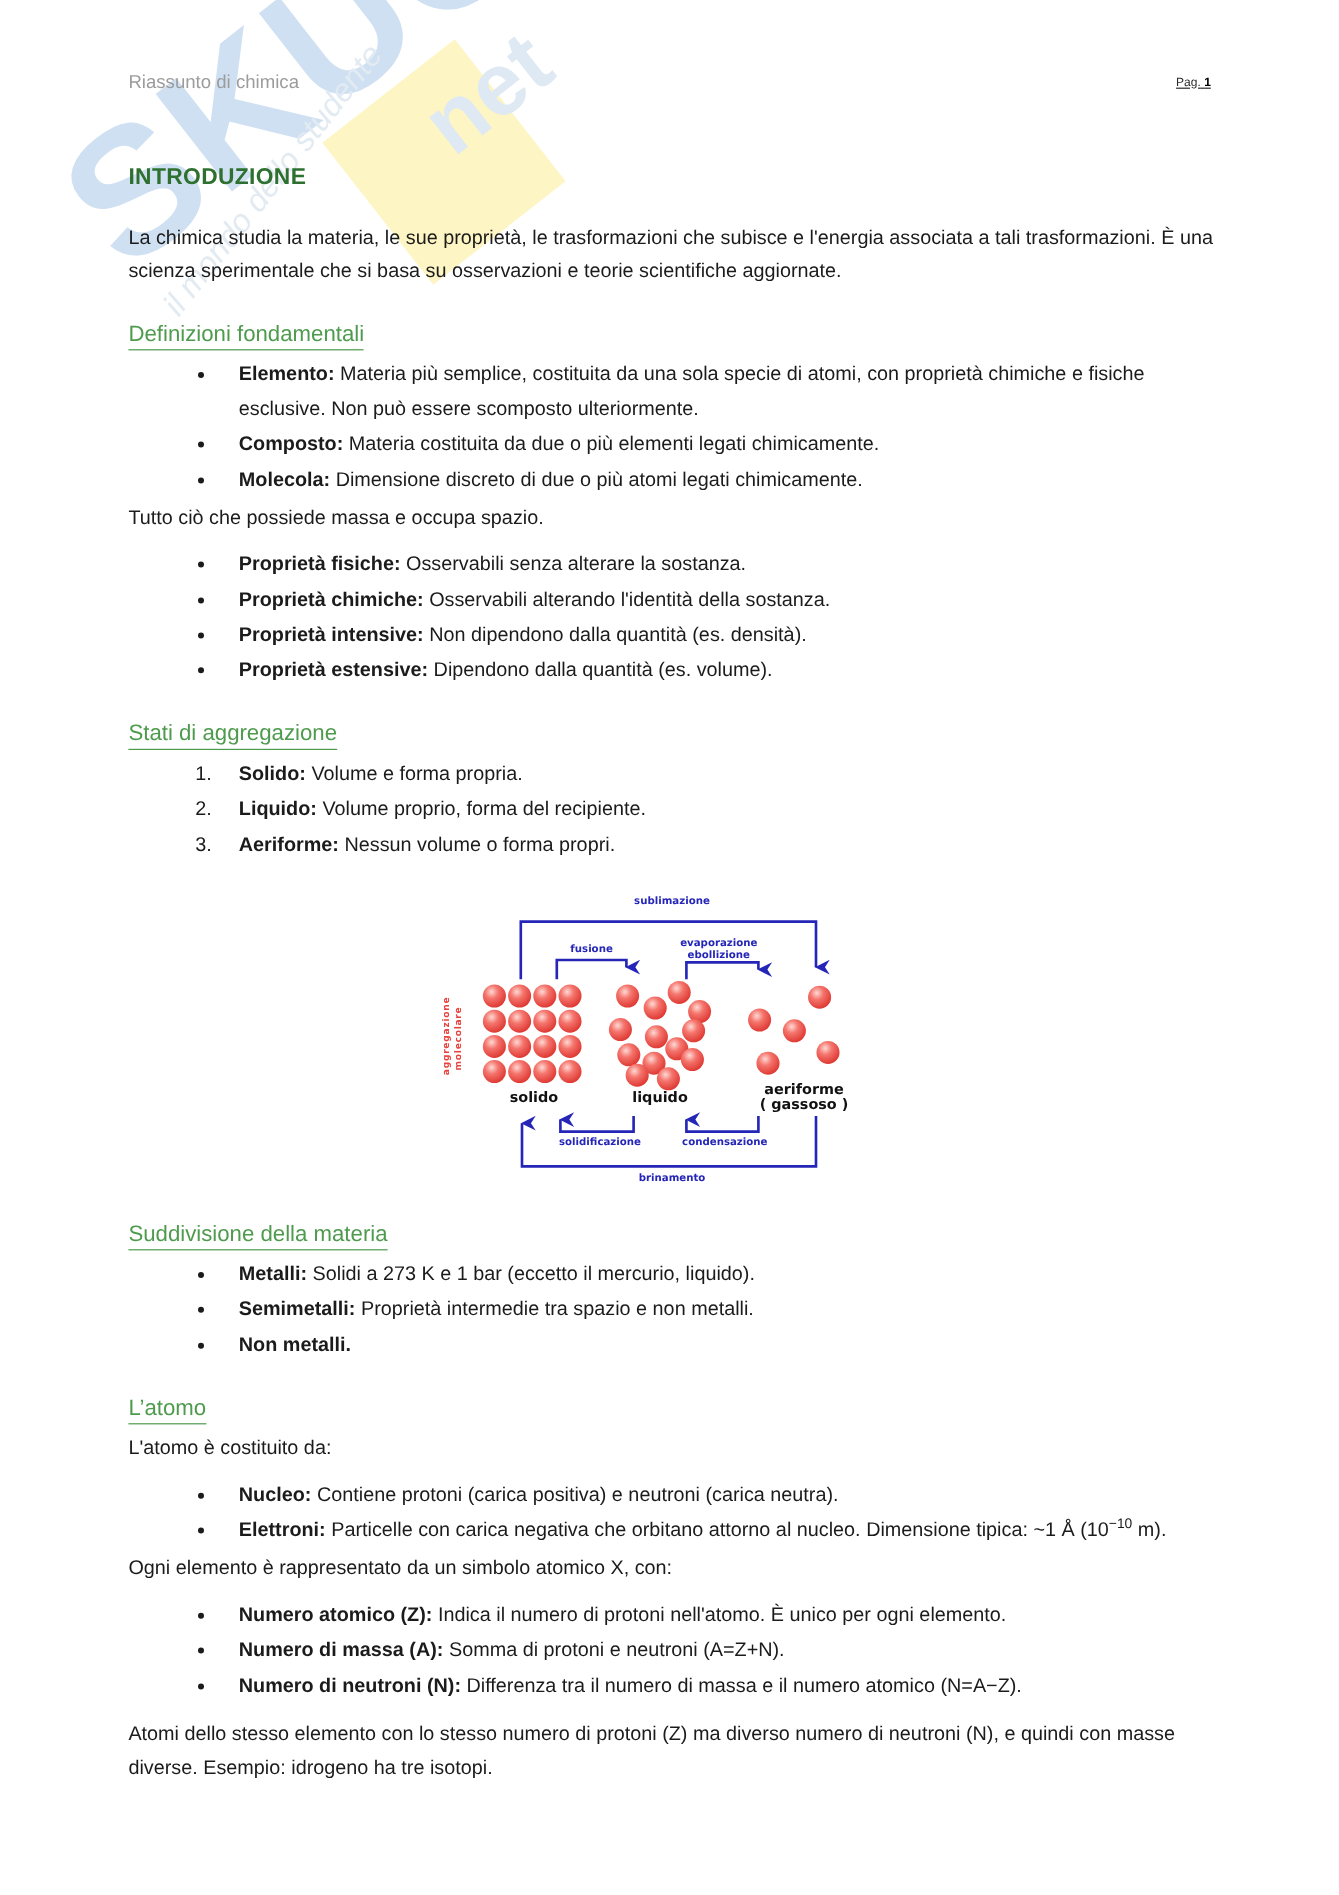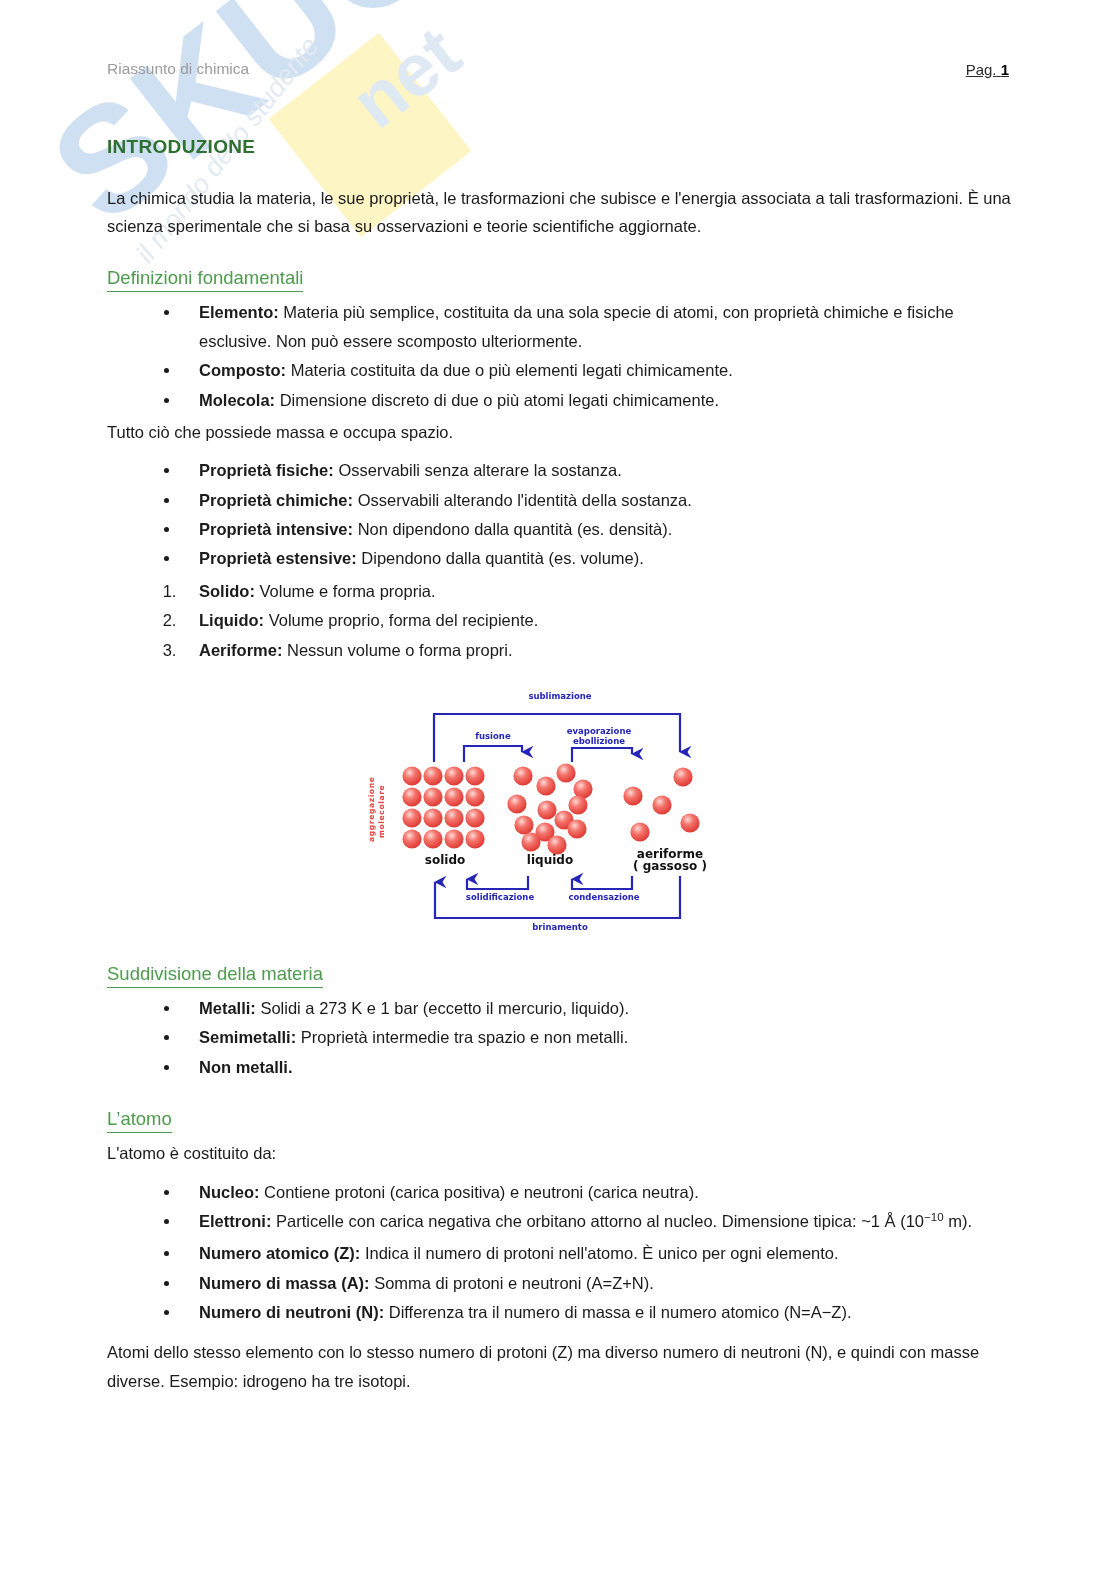--- a/index.html
+++ b/index.html
@@ -84,21 +84,21 @@
     position: absolute;
     left: 107px;
     top: 60px;
     width: 902px;
     display: flex;
     justify-content: space-between;
     align-items: center;
     font-size: 15.5px;
   }
   .header-left { color: #9c9c9c; }
-  .header-right { color: #2b2b2b; font-size: 15px; text-decoration: underline; }
+  .header-right { color: #2b2b2b; font-size: 10px; text-decoration: underline; }
   .header-right b { color: #000; }
 
   .body-block {
     position: absolute;
     left: 107px;
     top: 130px;
     width: 905px;
   }
 
   h1.title {
@@ -199,20 +199,23 @@
       </ul>
 
       <p class="para">Tutto ciò che possiede massa e occupa spazio.</p>
       <ul class="bullets">
         <li><b>Proprietà fisiche:</b><span> Osservabili senza alterare la sostanza.</span></li>
         <li><b>Proprietà chimiche:</b><span> Osservabili alterando l'identità della sostanza.</span></li>
         <li><b>Proprietà intensive:</b><span> Non dipendono dalla quantità (es. densità).</span></li>
         <li><b>Proprietà estensive:</b><span> Dipendono dalla quantità (es. volume).</span></li>
       </ul>
 
+      <div class="sub-wrap">
+        <h2 class="sub">Stati di aggregazione</h2>
+      </div>
       <ol class="nums">
         <li><b>Solido:</b><span> Volume e forma propria.</span></li>
         <li><b>Liquido:</b><span> Volume proprio, forma del recipiente.</span></li>
         <li><b>Aeriforme:</b><span> Nessun volume o forma propri.</span></li>
       </ol>
 
       <div class="diagram-wrap">
         <div class="diagram">
           <svg width="420" height="250" viewBox="0 0 420 250" xmlns="http://www.w3.org/2000/svg">
             <defs>
@@ -313,20 +316,21 @@
 
       <div class="sub-wrap">
         <h2 class="sub">L’atomo</h2>
       </div>
       <p class="para">L'atomo è costituito da:</p>
       <ul class="bullets">
         <li><b>Nucleo:</b><span> Contiene protoni (carica positiva) e neutroni (carica neutra).</span></li>
         <li><b>Elettroni:</b><span> Particelle con carica negativa che orbitano attorno al nucleo. Dimensione tipica: ~1 Å (10</span><sup>−10</sup><span> m).</span></li>
       </ul>
 
+      <p class="para">Ogni elemento è rappresentato da un simbolo atomico X, con:</p>
       <ul class="bullets">
         <li><b>Numero atomico (Z):</b><span> Indica il numero di protoni nell'atomo. È unico per ogni elemento.</span></li>
         <li><b>Numero di massa (A):</b><span> Somma di protoni e neutroni (A=Z+N).</span></li>
         <li><b>Numero di neutroni (N):</b><span> Differenza tra il numero di massa e il numero atomico (N=A−Z).</span></li>
       </ul>
 
       <div class="spacer-sm"></div>
       <p class="para">Atomi dello stesso elemento con lo stesso numero di protoni (Z) ma diverso numero di neutroni (N), e quindi con masse diverse. Esempio: idrogeno ha tre isotopi.</p>
 
     </div>

